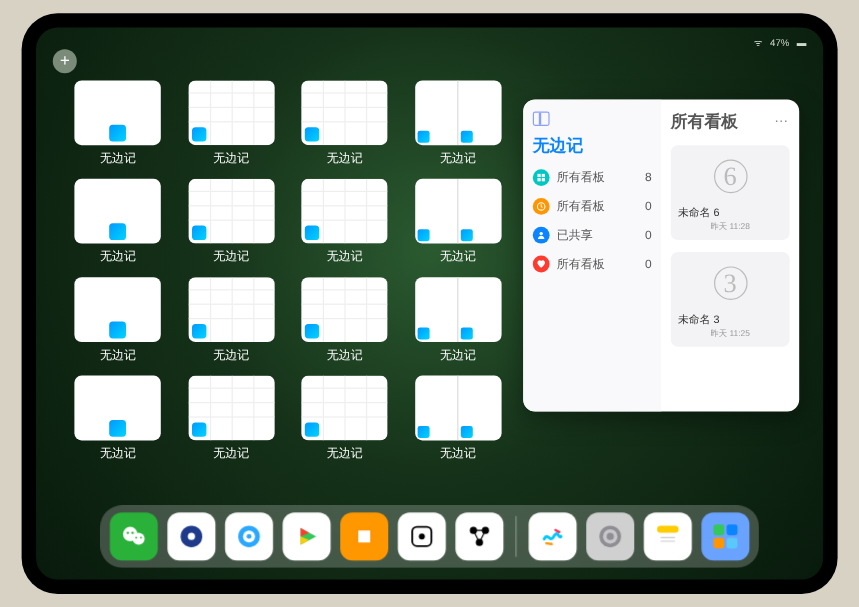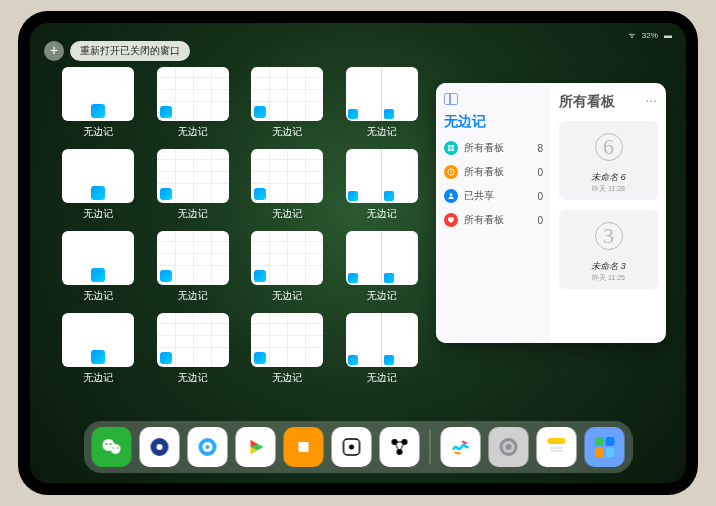--- a/index.html
+++ b/index.html
@@ -94,21 +94,21 @@
   .panel h3{ font-size:14px; font-weight:600; color:#0a84ff; margin-bottom:10px;}
   .panel h3.gray{ color:#555; }
   .row{ display:flex; align-items:center; font-size:10px; color:#555; margin:10px 0; justify-content:space-between;}
   .row .lbl{ display:flex; align-items:center; gap:6px;}
   .dot{ width:14px;height:14px;border-radius:7px; display:inline-flex;align-items:center;justify-content:center;}
   .dot svg{width:8px;height:8px;fill:#fff;}
   .card{ background:#f3f3f5; border-radius:6px; padding:6px; margin-bottom:10px;}
   .sketch{ width:48px;height:40px; margin:0 auto 4px; display:flex;align-items:center;justify-content:center;
            font-size:22px; color:#bbb; border:1px dashed transparent;}
   .sketch span{display:inline-block; border:1.5px solid #bbb; border-radius:50%; width:28px;height:28px; line-height:26px; text-align:center; font-family:cursive;}
-  .card .cap{ font-size:9px; color:#333; text-align:center;font-style:italic;}
+  .card .cap{ font-size:9px; color:#333; text-align:left;}
   .card .sub{ font-size:7px; color:#999; text-align:center;}
   .dots3{ position:absolute; top:8px; right:8px; color:#888; font-size:12px; letter-spacing:1px;}
 
   
   .dock{
     position:absolute; bottom:10px; left:50%; transform:translateX(-50%);
     display:flex; gap:8px; padding:6px 8px;
     background: rgba(255,255,255,0.22); border-radius:18px;
     backdrop-filter: blur(6px);
   }
@@ -120,28 +120,27 @@
 </head>
 <body>
 
 <div class="device">
   <div class="screen">
 
     <div class="statusbar">
       <span></span>
       <span class="status-right">
         <span>ᯤ</span>
-        <span>32%</span>
+        <span>47%</span>
         <span>▬</span>
       </span>
     </div>
 
     <div class="topbar">
       <div class="plus-btn">+</div>
-      <div class="pill">重新打开已关闭的窗口</div>
     </div>
 
     <div class="grid" id="grid">
         <div class="thumb">
           <div class="win blank"></div>
           <div class="label">无边记</div>
         </div>
         <div class="thumb">
           <div class="win cal"></div>
           <div class="label">无边记</div>

